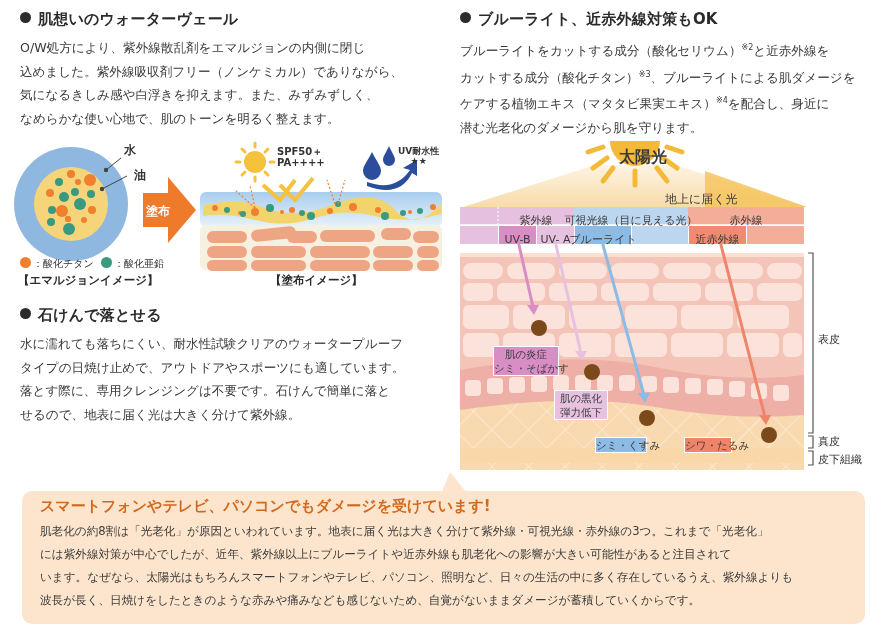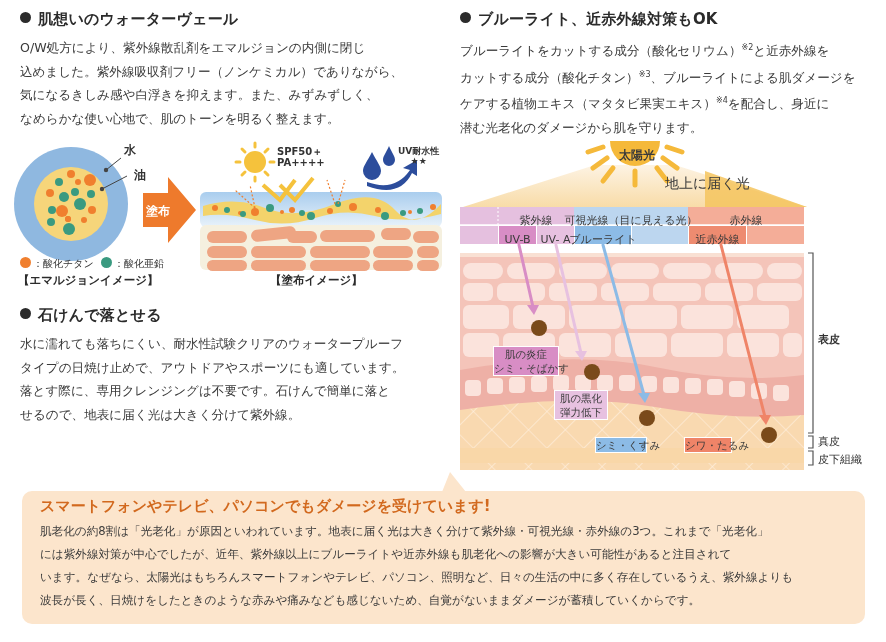--- a/index.html
+++ b/index.html
@@ -299,22 +299,22 @@
         <circle cx="192" cy="283" r="8"></circle>
         <circle cx="314" cy="300" r="8"></circle>
     </g>
 
     <g stroke="#555" stroke-width="1.2" fill="none">
       <polyline points="353,118 358,118 358,298 353,298"></polyline>
       <polyline points="353,301 358,301 358,313 353,313"></polyline>
       <polyline points="353,316 358,316 358,330 353,330"></polyline>
     </g>
   </svg>
-  <div class="abs" style="left:164px; top:12px; font-size:12px; font-weight:bold; color:#3a3a3a;">太陽光</div>
-  <div class="abs" style="left:210px; top:40px; font-size:14px; color:#3a3a3a;">地上に届く光</div>
+  <div class="abs" style="left:164px; top:12px; font-size:16px; font-weight:bold; color:#3a3a3a;">太陽光</div>
+  <div class="abs" style="left:210px; top:56px; font-size:12px; color:#3a3a3a;">地上に届く光</div>
 
   <div class="band" style="left:43px; top:72px; width:76px;">紫外線</div>
   <div class="band" style="left:119px; top:72px; width:114px;">可視光線（目に見える光）</div>
   <div class="band" style="left:233px; top:72px; width:116px;">赤外線</div>
 
   <div class="band" style="left:44px; top:91px; width:37px;">UV-B</div>
   <div class="band" style="left:82px; top:91px; width:37px;">UV- A</div>
   <div class="band" style="left:120px; top:91px; width:56px;border-radius:8px;">ブルーライト</div>
   <div class="band" style="left:234px; top:91px; width:57px;">近赤外線</div>
 
@@ -322,21 +322,21 @@
     <div>肌の炎症</div>
     <div>シミ・そばかす</div>
   </div>
   <div class="tag" style="left:99px; top:255px; width:54px; background:#e7c1e0;">
     <div>肌の黒化</div>
     <div>弾力低下</div>
   </div>
   <div class="tag" style="left:140px; top:302px; width:52px; background:#8cbbe6;">シミ・くすみ</div>
   <div class="tag" style="left:229px; top:302px; width:48px; background:#ef8468;">シワ・たるみ</div>
 
-  <div class="side-label" style="left:363px; top:197px;font-weight:bold;">表皮</div>
+  <div class="side-label" style="left:363px; top:197px;">表皮</div>
   <div class="side-label" style="left:363px; top:299px;">真皮</div>
   <div class="side-label" style="left:363px; top:317px;">皮下組織</div>
 </div>
 
 <svg class="abs" style="left:440px; top:470px;" width="30" height="25">
   <polygon points="10,2 26,22 2,22" fill="#fce5cc"></polygon>
 </svg>
 <div class="bubble"></div>
 <div class="bubble-title">スマートフォンやテレビ、パソコンでもダメージを受けています!</div>
 <div class="bubble-text">

